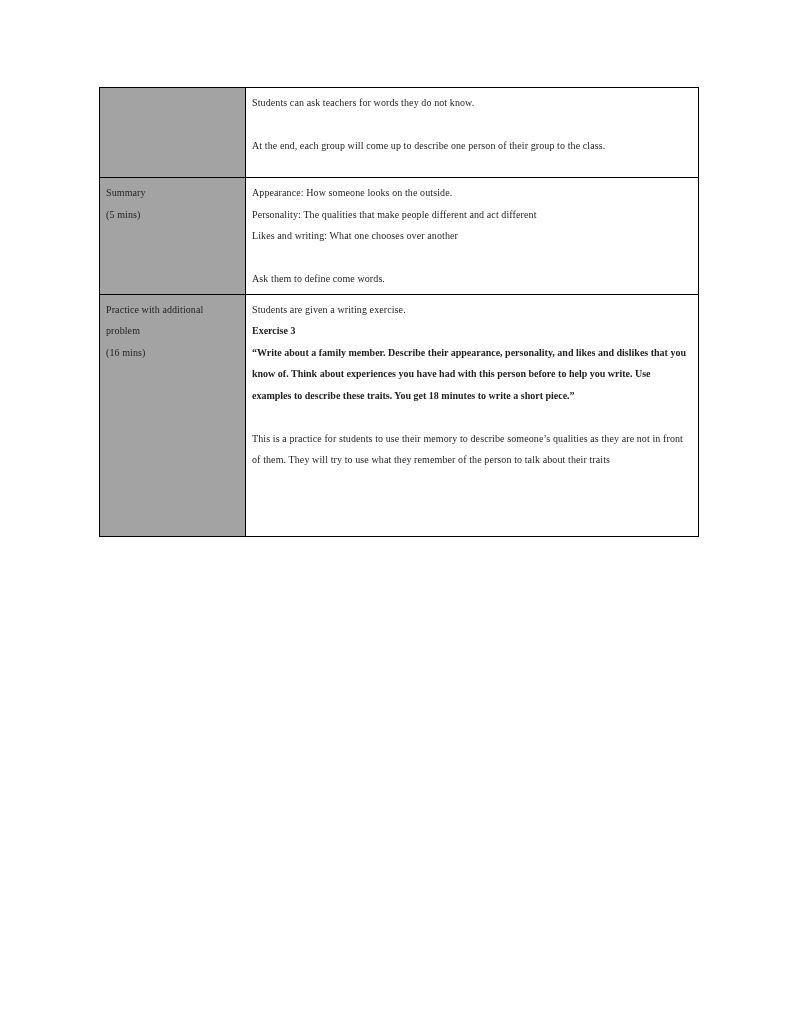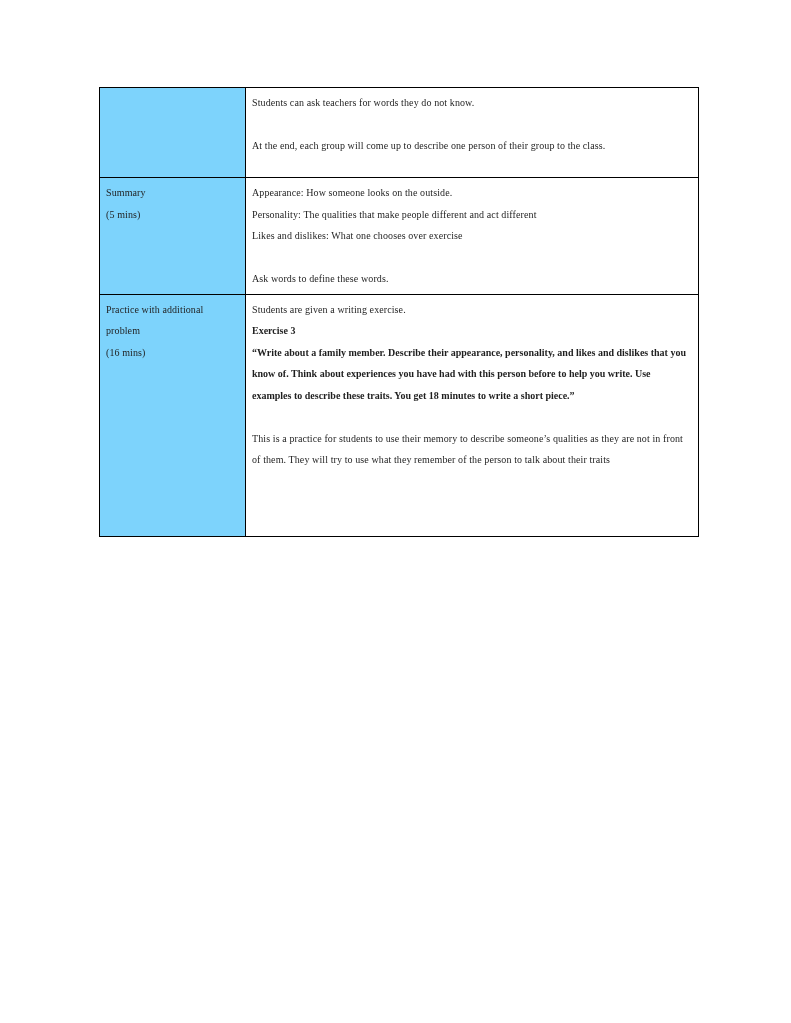--- a/index.html
+++ b/index.html
@@ -26,21 +26,21 @@
   }
   table.lesson-table td {
     border: 1.5px solid #000000;
     vertical-align: top;
     padding: 4px 8px 4px 6px;
     font-size: 10px;
     line-height: 21.5px;
     letter-spacing: 0.1px;
   }
   td.label-cell {
-    background: #7dd3fc;
+    background: #a3a3a3;
   }
   tr.r1 { height: 90px; }
   tr.r2 { height: 108px; }
   tr.r3 { height: 242px; margin-left: 36px; }
   tr.r4 { height: 65px; }
   .line { min-height: 21.5px; }
   .blank { height: 21.5px; }
   .bold { font-weight: bold; letter-spacing: 0; }
   .underline { }
 </style>
@@ -65,23 +65,23 @@
       </tr>
 
       <tr class="r2">
         <td class="label-cell">
           <div class="line">Summary</div>
           <div class="line">(5 mins)</div>
         </td>
         <td class="content-cell">
           <div class="line">Appearance: How someone looks on the outside.</div>
           <div class="line">Personality: The qualities that make people different and act different</div>
-          <div class="line">Likes and dislikes: What one chooses over exercise</div>
+          <div class="line">Likes and writing: What one chooses over another</div>
           <div class="line blank"></div>
-          <div class="line">Ask words to define these words.</div>
+          <div class="line">Ask them to define come words.</div>
         </td>
       </tr>
 
       <tr class="r3">
         <td class="label-cell">
           <div class="line">Practice with additional problem</div>
           <div class="line">(16 mins)</div>
         </td>
         <td class="content-cell">
           <div class="line">Students are given a writing exercise.</div>

